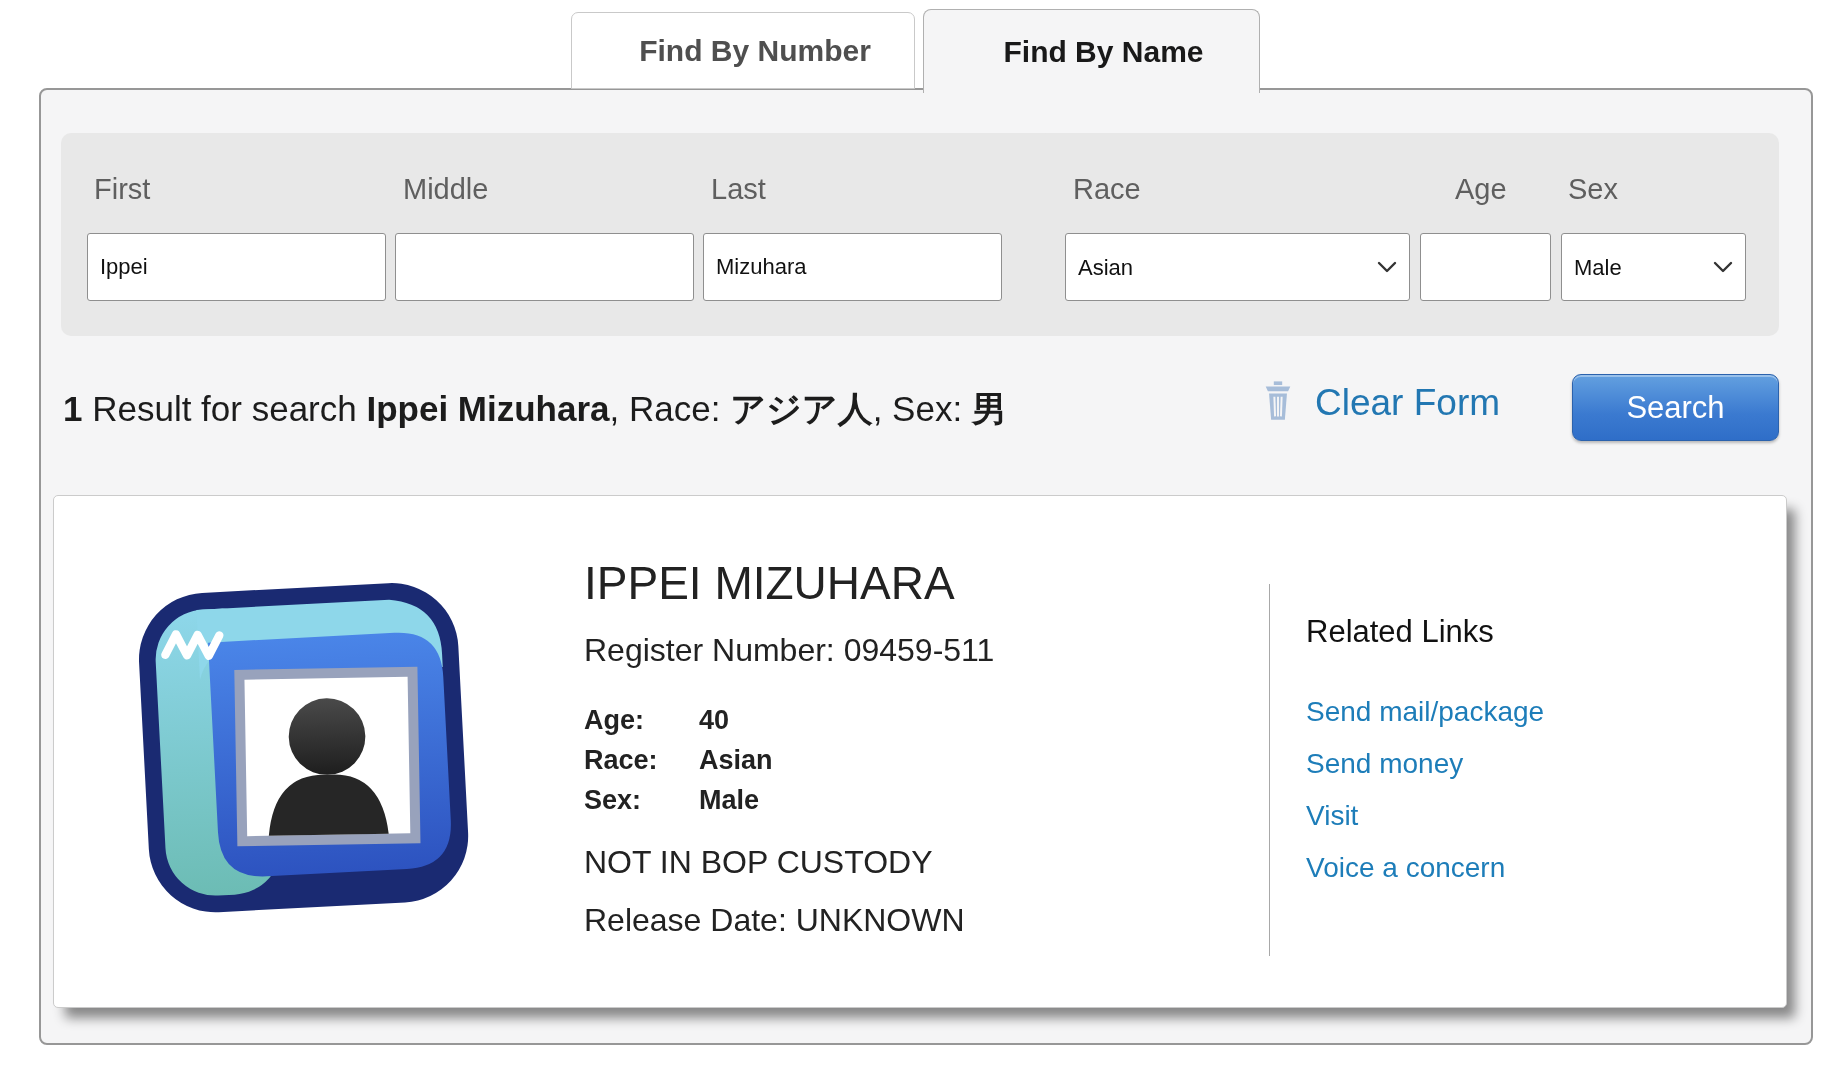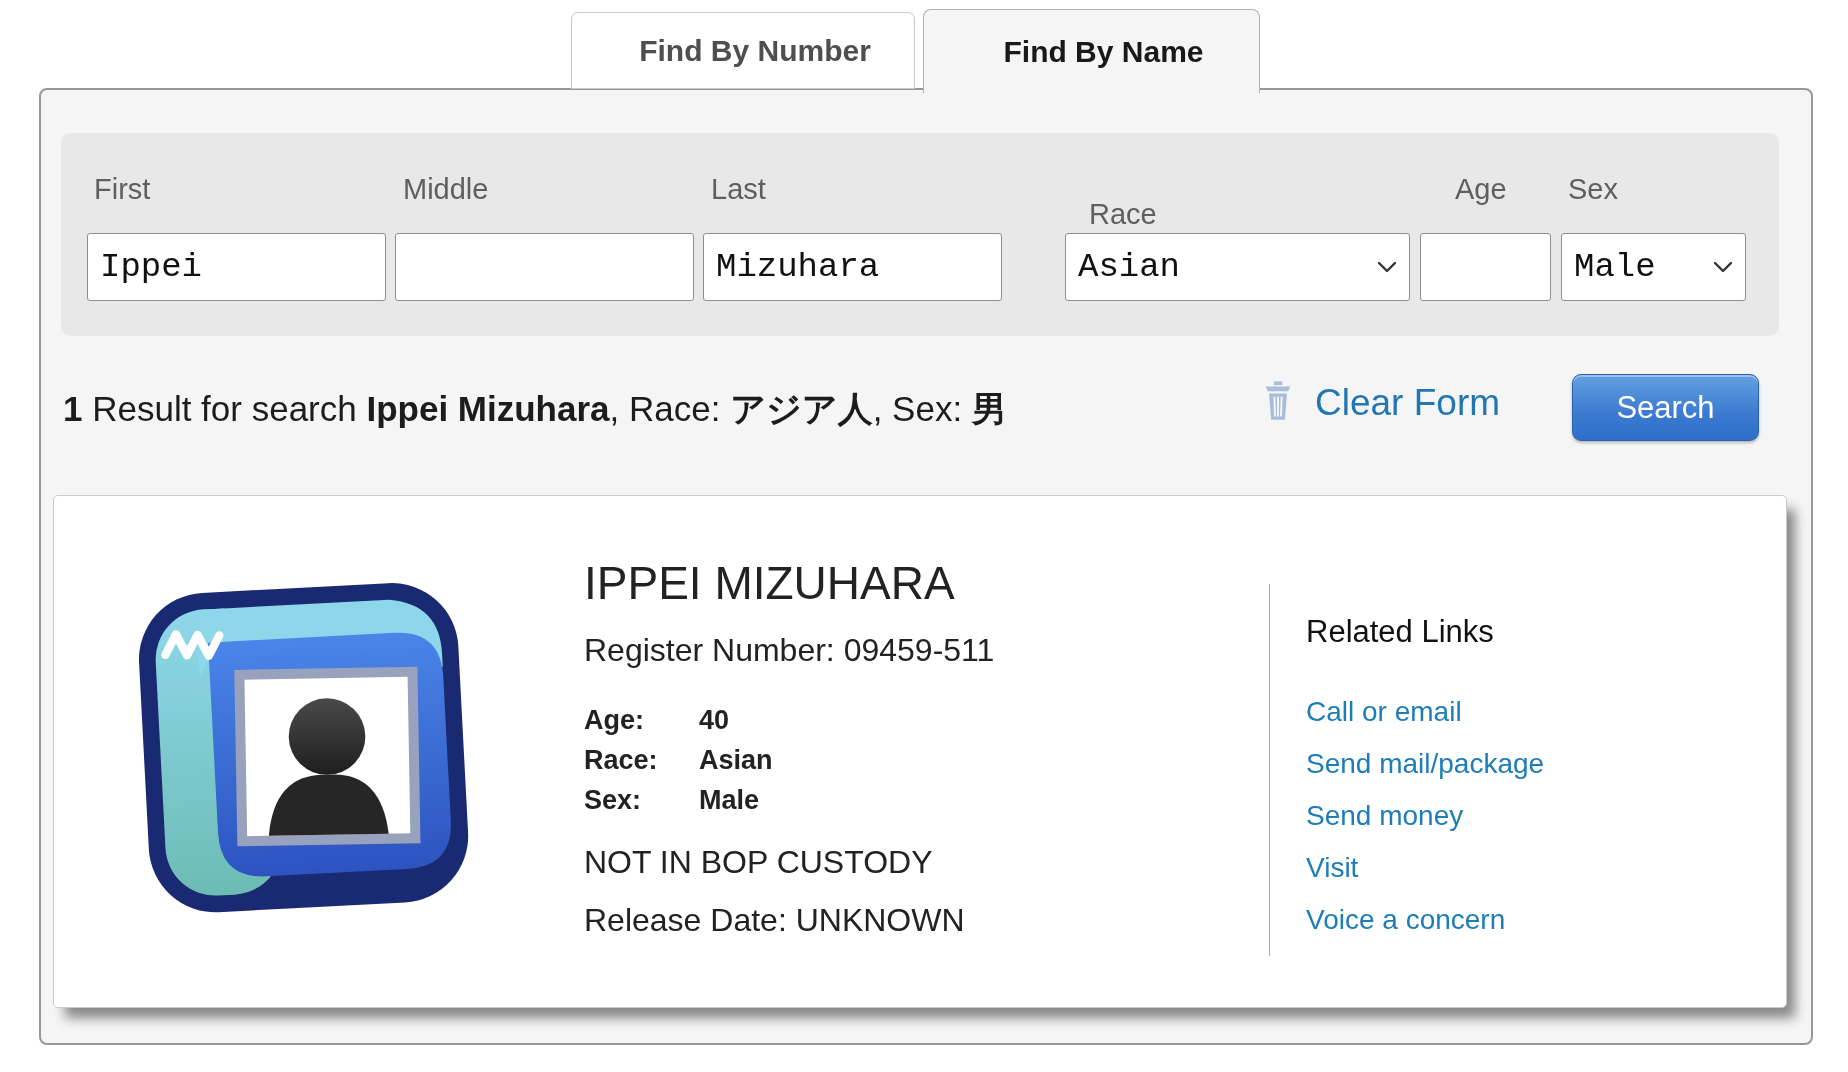--- a/index.html
+++ b/index.html
@@ -19,45 +19,45 @@
   
   .container { position:absolute; left:39px; top:88px; width:1774px; height:957px;
                background:#f5f5f6; border:2px solid #979797; border-radius:8px; z-index:1; }
 
   .panel { position:absolute; top:43px; height:203px; background:#e8e8e8; border-radius:10px; }
   .panel-names { left:20px;  width:1169px; }
   .panel-demo  { left:996px; width:742px; }
 
   .fld-label { position:absolute; top:40px; font-size:29px; color:#5f5f5f; }
   .lab-first  { left:33px; }  .lab-middle { left:342px; } .lab-last { left:650px; }
-  .lab-race   { left:52px;margin-top:25px; }  .lab-age    { left:418px; } .lab-sex  { left:531px; }
+  .lab-race   { left:36px; }  .lab-age    { left:418px; } .lab-sex  { left:531px; }
 
   input.txt, .selwrap select {
       position:absolute; top:100px; height:68px; background:#ffffff;
-      border:1px solid #8f8f8f; border-radius:3px; font-size:34px; color:#111;
-      padding:0 12px; font-family:Liberation Mono, monospace; }
+      border:1px solid #8f8f8f; border-radius:3px; font-size:22px; color:#111;
+      padding:0 12px; font-family:Liberation Sans, sans-serif; }
   .in-first  { left:26px;  width:299px; }
   .in-middle { left:334px; width:299px; }
   .in-last   { left:642px; width:299px; }
   .in-age    { left:383px; width:131px; }
 
   .selwrap { position:absolute; top:100px; height:68px; }
   .sel-race { left:28px;  width:345px; }
   .sel-sex  { left:524px; width:185px; }
   .selwrap select { top:0; left:0; width:100%; height:100%; appearance:none;
                     -webkit-appearance:none; padding-right:44px; }
   .selwrap .chev { position:absolute; right:12px; top:24px; pointer-events:none; }
 
   
   .result-line { position:absolute; left:22px; top:296px; font-size:35px; color:#1c1c1c; }
   .result-line .b { font-weight:bold; }
   .clear-form { position:absolute; left:1220px; top:290px; display:flex; align-items:center;
                 gap:20px; cursor:pointer; }
   .clear-form .lbl { color:#2277b2; font-size:37px; }
-  .btn-search { position:absolute; left:1531px; top:284px; width:187px; height:67px;
+  .btn-search { position:absolute; left:1531px; top:284px; width:207px; height:67px;
                 display:flex; align-items:center; justify-content:center;
                 background:linear-gradient(180deg,#63a0e0 0%,#3b7ad0 60%,#2f6ec8 100%);
                 border:1px solid #2b62ad; border-radius:9px; color:#ffffff; font-size:31px;
                 box-shadow:inset 0 2px 0 rgba(255,255,255,.35), 0 2px 3px rgba(0,0,0,.25);
                 cursor:pointer; }
 
   
   .card { position:absolute; left:12px; top:405px; width:1734px; height:513px;
           background:#ffffff; border:1px solid #cbcbcb; border-radius:5px;
           box-shadow:10px 12px 12px -2px rgba(0,0,0,.45); }
@@ -195,21 +195,20 @@
         </div>
       </div>
 
       <div class="custody">NOT IN BOP CUSTODY</div>
       <div class="release">Release Date: UNKNOWN</div>
 
       <div class="vdiv"></div>
 
       <div class="related">
         <div class="rl-title">Related Links</div>
-        <a>Call or email</a>
         <a>Send mail/package</a>
         <a>Send money</a>
         <a>Visit</a>
         <a>Voice a concern</a>
       </div>
 
     </div>
   </div>
 </div>
 

